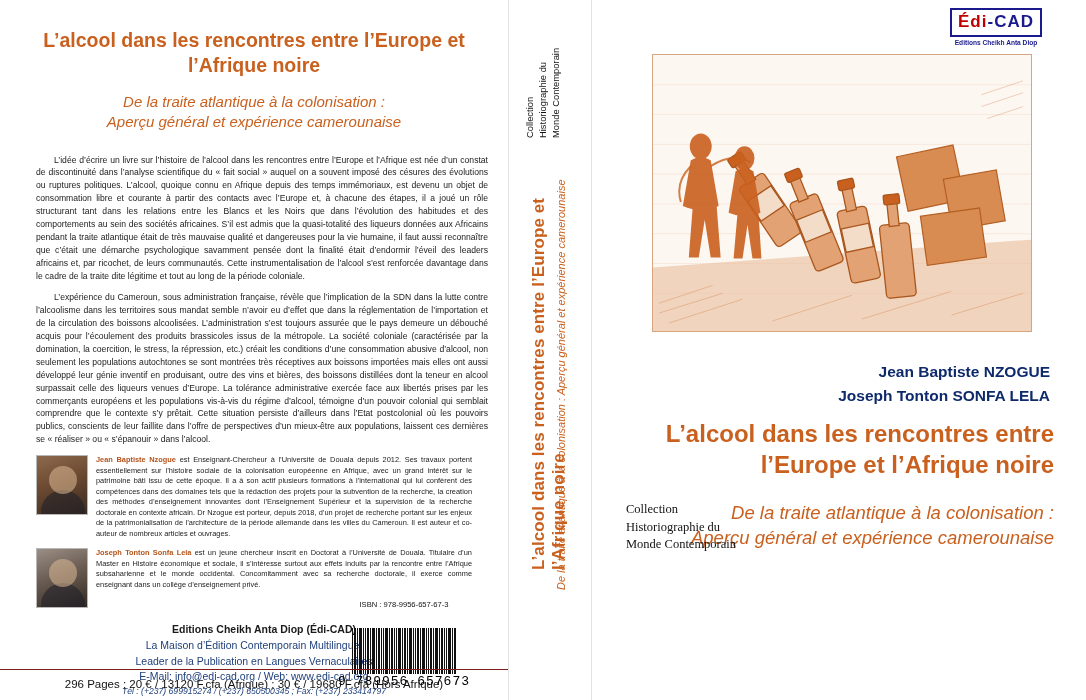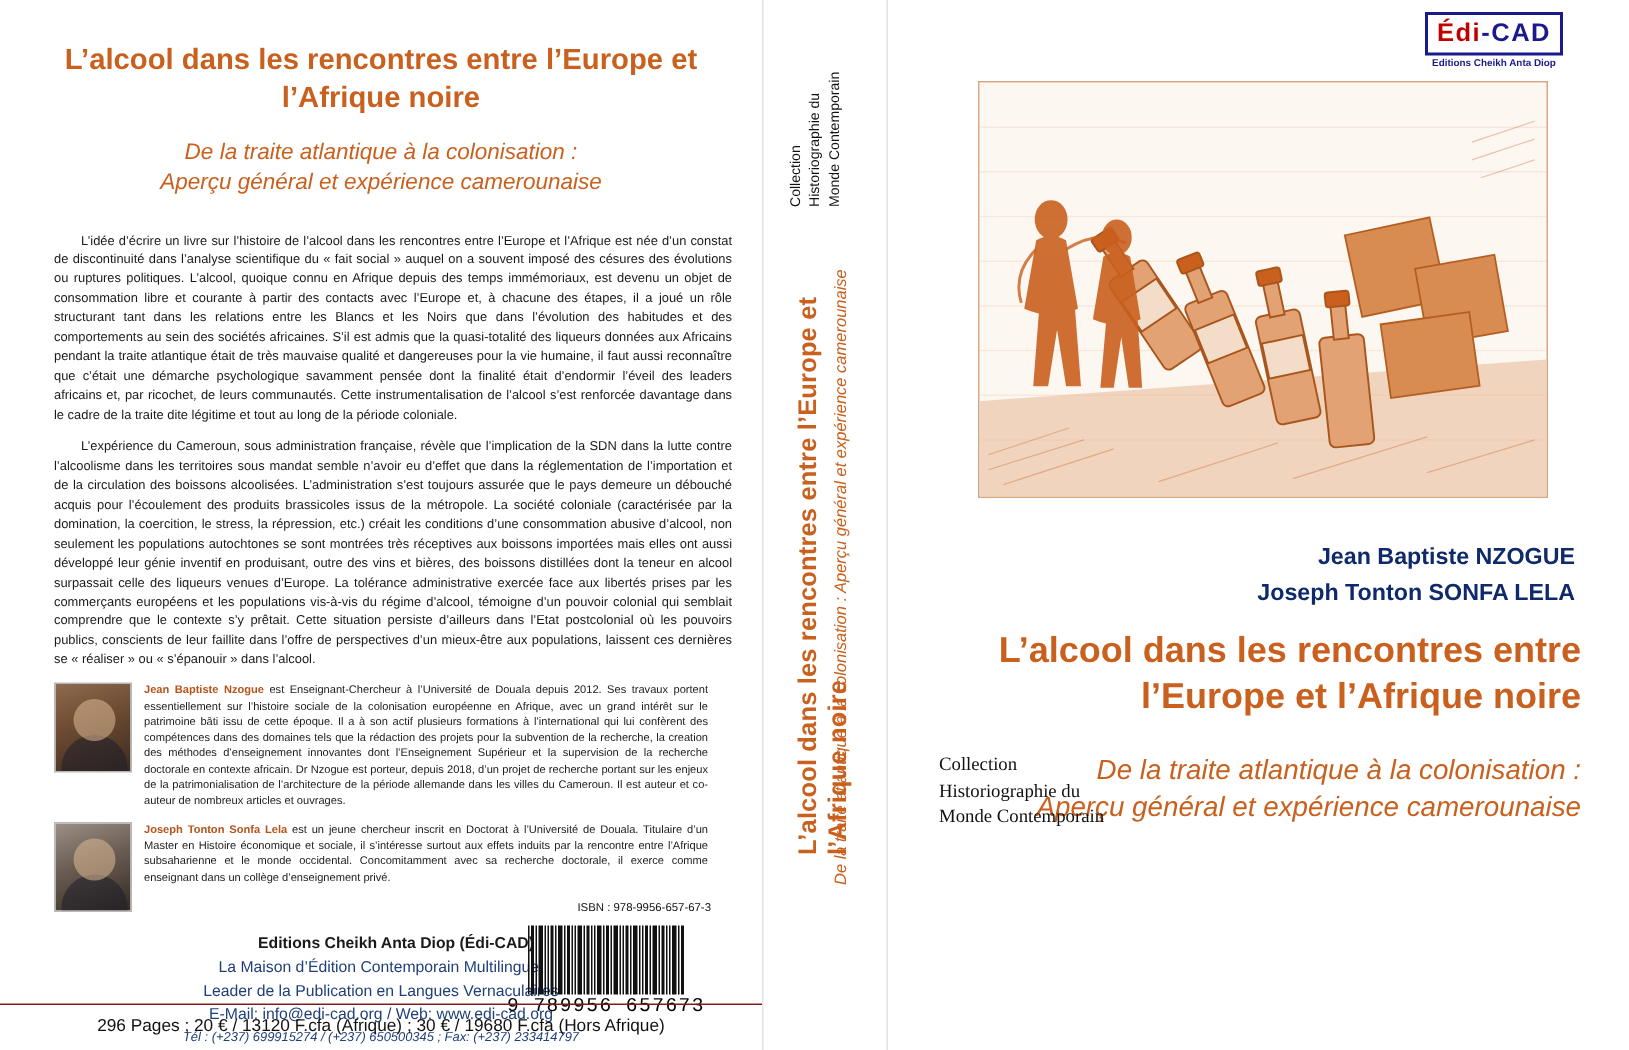--- a/index.html
+++ b/index.html
@@ -71,21 +71,21 @@
     margin: 14px 0 0 0; text-align: center;
     color: #1f3f7a; font-size: 10.5px; line-height: 1.5;
   }
   .pub .line1 { font-weight: bold; color: #1a1a1a; margin-left: 20px; }
   .pub .line-small { font-size: 8.6px; font-style: italic; }
 
   .isbn-row {
     position: absolute; right: 34px; top: 600px;
     text-align: center; width: 140px;
   }
-  .isbn-label { font-size: 7.6px; color: #111; margin-bottom: 8px; text-align: right; }
+  .isbn-label { font-size: 7.6px; color: #111; margin-bottom: 19px; }
   .barcode { height: 46px; display: flex; align-items: flex-end; gap: 1px; justify-content: center; }
   .barcode i { display: block; width: 1px; height: 46px; background: #111; }
   .barcode i.w { width: 2px; }
   .barcode i.x { width: 3px; }
   .barcode-num { font-size: 13px; letter-spacing: 1px; font-family: "Liberation Mono", monospace; }
 
   .price-bar {
     position: absolute; left: 0; bottom: 0; width: 508px;
     border-top: 1px solid #7f1d1d;
     text-align: center; padding: 8px 0 10px 0;

